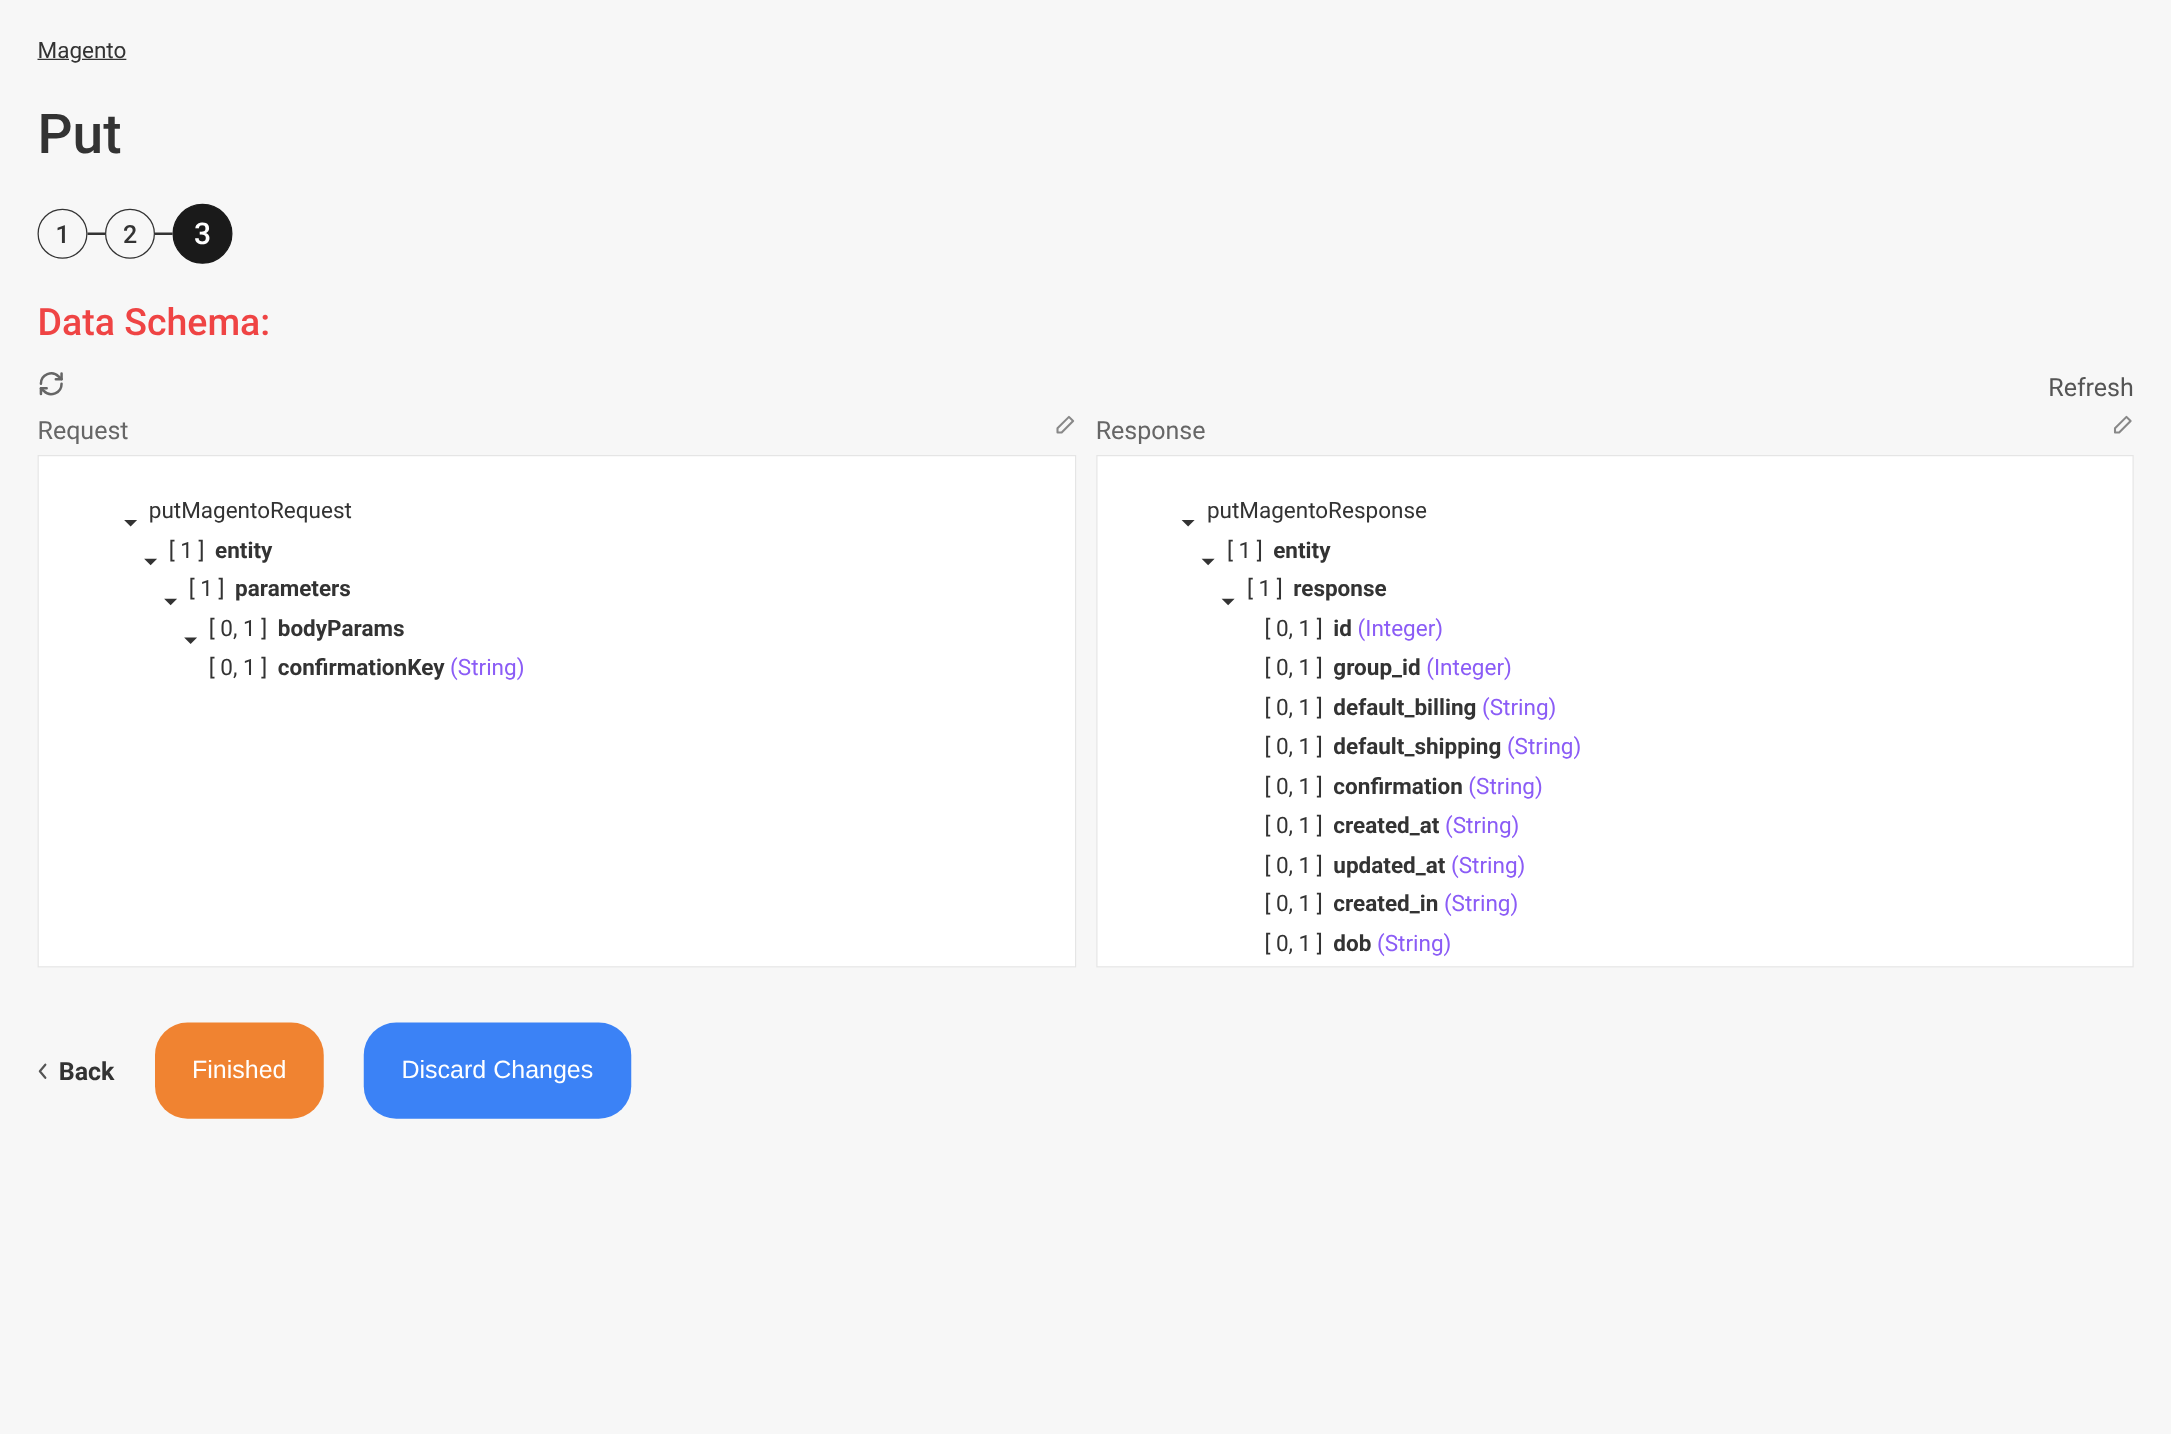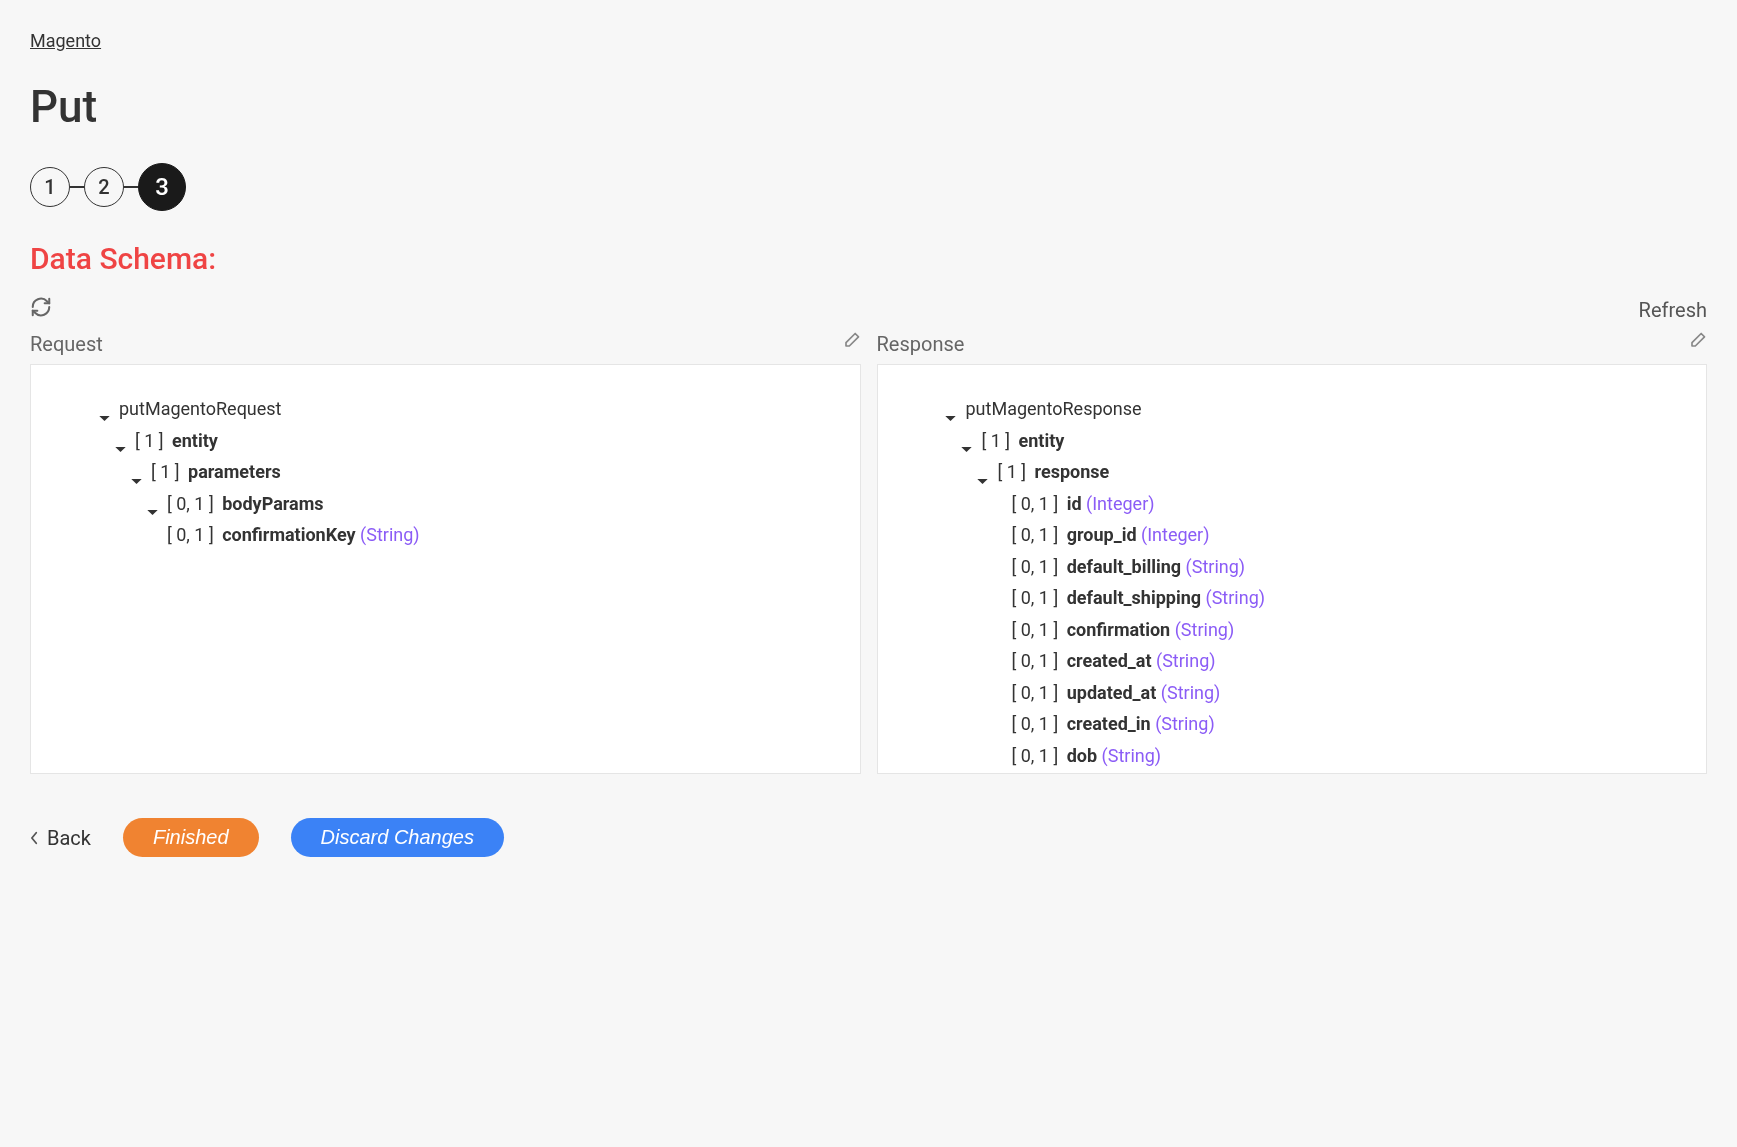--- a/index.html
+++ b/index.html
@@ -145,37 +145,36 @@
       display: flex;
       align-items: center;
       gap: 32px;
       margin-top: 44px;
     }
     .back-btn {
       display: flex;
       align-items: center;
       gap: 8px;
       font-size: 20px;
-      font-weight: 400;
+      font-weight: 700;
       color: #333;
       cursor: pointer;
     }
     .back-btn svg {
       width: 9px;
       height: 14px;
       stroke: #555;
     }
     .btn {
       border: none;
       border-radius: 26px;
-      padding: 8px 30px;
+      padding: 27px 30px;
       font-size: 20px;
       font-weight: 500;
       cursor: pointer;
-      font-style: italic;
     }
     .btn-primary {
       background: #f08331;
       color: #fff;
     }
     .btn-secondary {
       background: #3b82f6;
       color: #fff;
     }
   </style>

